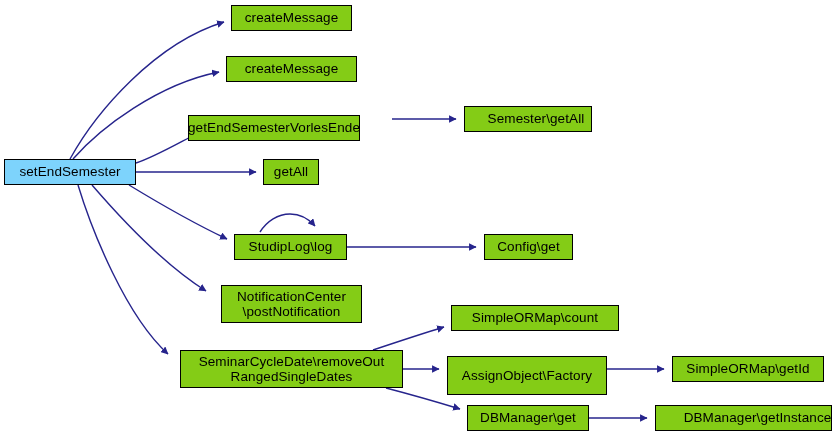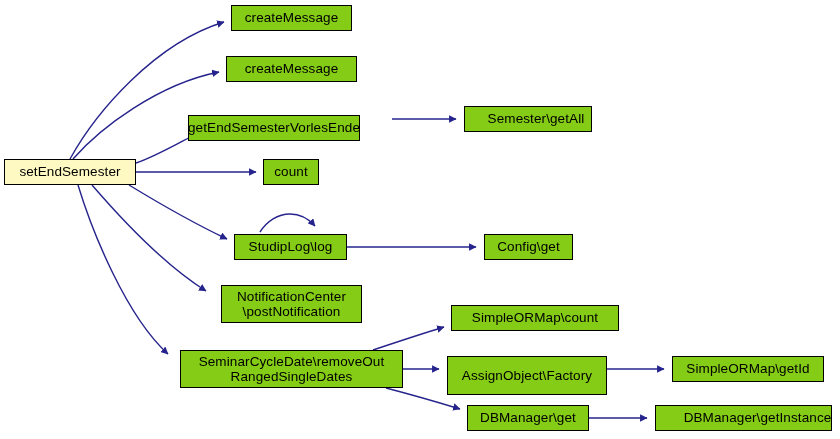--- a/index.html
+++ b/index.html
@@ -33,21 +33,21 @@
     line-height: 1.12;
     display: flex;
     align-items: center;
     justify-content: center;
     text-align: center;
     white-space: pre;
     letter-spacing: 0.1px;
     z-index: 2;
   }
   .node.highlight {
-    background: #fef9c3;
+    background: #7dd3fc;
   }
 </style>
 </head>
 <body>
 
 <div id="graph">
   <svg id="edge-layer" viewBox="0 0 840 439" width="840" height="439" xmlns="http://www.w3.org/2000/svg">
     <defs>
       <marker id="arrow" viewBox="0 0 10 10" refX="9.2" refY="5" markerWidth="5.4" markerHeight="5.4" orient="auto-start-reverse">
         <path d="M 0 0 L 10 5 L 0 10 z" fill="#26248c"></path>
@@ -69,21 +69,21 @@
         <path d="M386,388 C409,394 437,402 460,409" fill="none" stroke="#26248c" stroke-width="1.4" marker-end="url(#arrow)"></path>
         <path d="M607,369 L664,369" fill="none" stroke="#26248c" stroke-width="1.4" marker-end="url(#arrow)"></path>
         <path d="M589,418 L647,418" fill="none" stroke="#26248c" stroke-width="1.4" marker-end="url(#arrow)"></path>
       </g>
   </svg>
   <div id="nodes-group">
       <div class="node highlight" style="left: 4px; top: 159px; width: 132px; height: 26px;">setEndSemester</div>
       <div class="node" style="left: 231px; top: 5px; width: 121px; height: 26px;">createMessage</div>
       <div class="node" style="left: 226px; top: 56px; width: 131px; height: 26px;">createMessage</div>
       <div class="node" style="left: 188px; top: 115px; width: 172px; height: 26px;">getEndSemesterVorlesEnde</div>
-      <div class="node" style="left: 263px; top: 159px; width: 56px; height: 26px;">count</div>
+      <div class="node" style="left: 263px; top: 159px; width: 56px; height: 26px;">getAll</div>
       <div class="node" style="left: 234px; top: 234px; width: 113px; height: 26px;">StudipLog\log</div>
       <div class="node" style="left: 221px; top: 285px; width: 141px; height: 38px;">NotificationCenter
 \postNotification</div>
       <div class="node" style="left: 180px; top: 350px; width: 223px; height: 38px;">SeminarCycleDate\removeOut
 RangedSingleDates</div>
       <div class="node" style="left: 464px; top: 106px; width: 128px; height: 26px; padding-left: 16px;">Semester\getAll</div>
       <div class="node" style="left: 484px; top: 234px; width: 89px; height: 26px;">Config\get</div>
       <div class="node" style="left: 451px; top: 305px; width: 168px; height: 26px;">SimpleORMap\count</div>
       <div class="node" style="left: 447px; top: 356px; width: 160px; height: 39px;">AssignObject\Factory</div>
       <div class="node" style="left: 672px; top: 356px; width: 152px; height: 26px;">SimpleORMap\getId</div>

